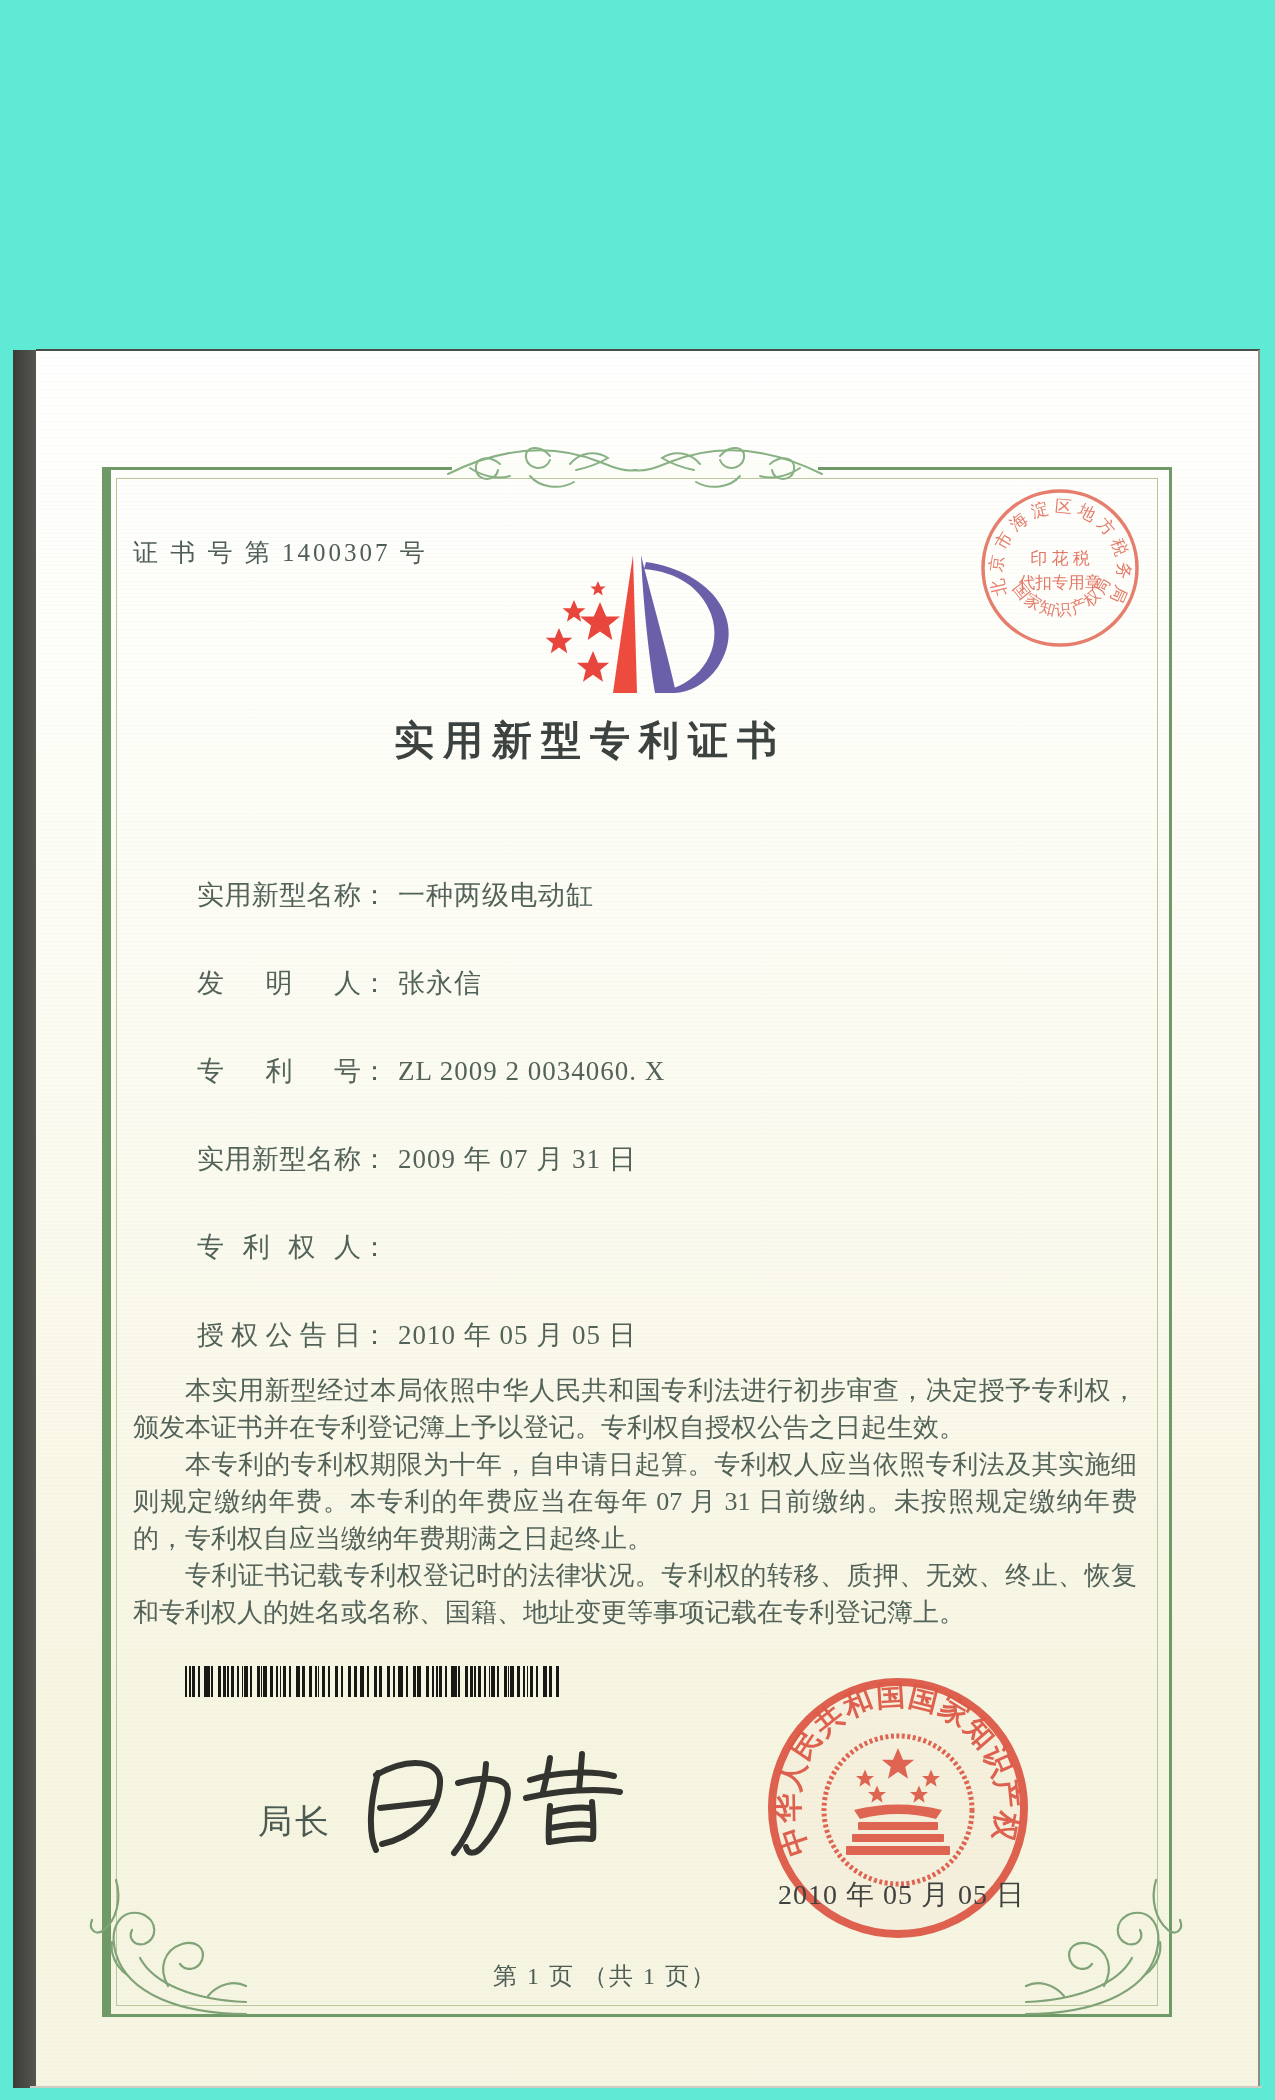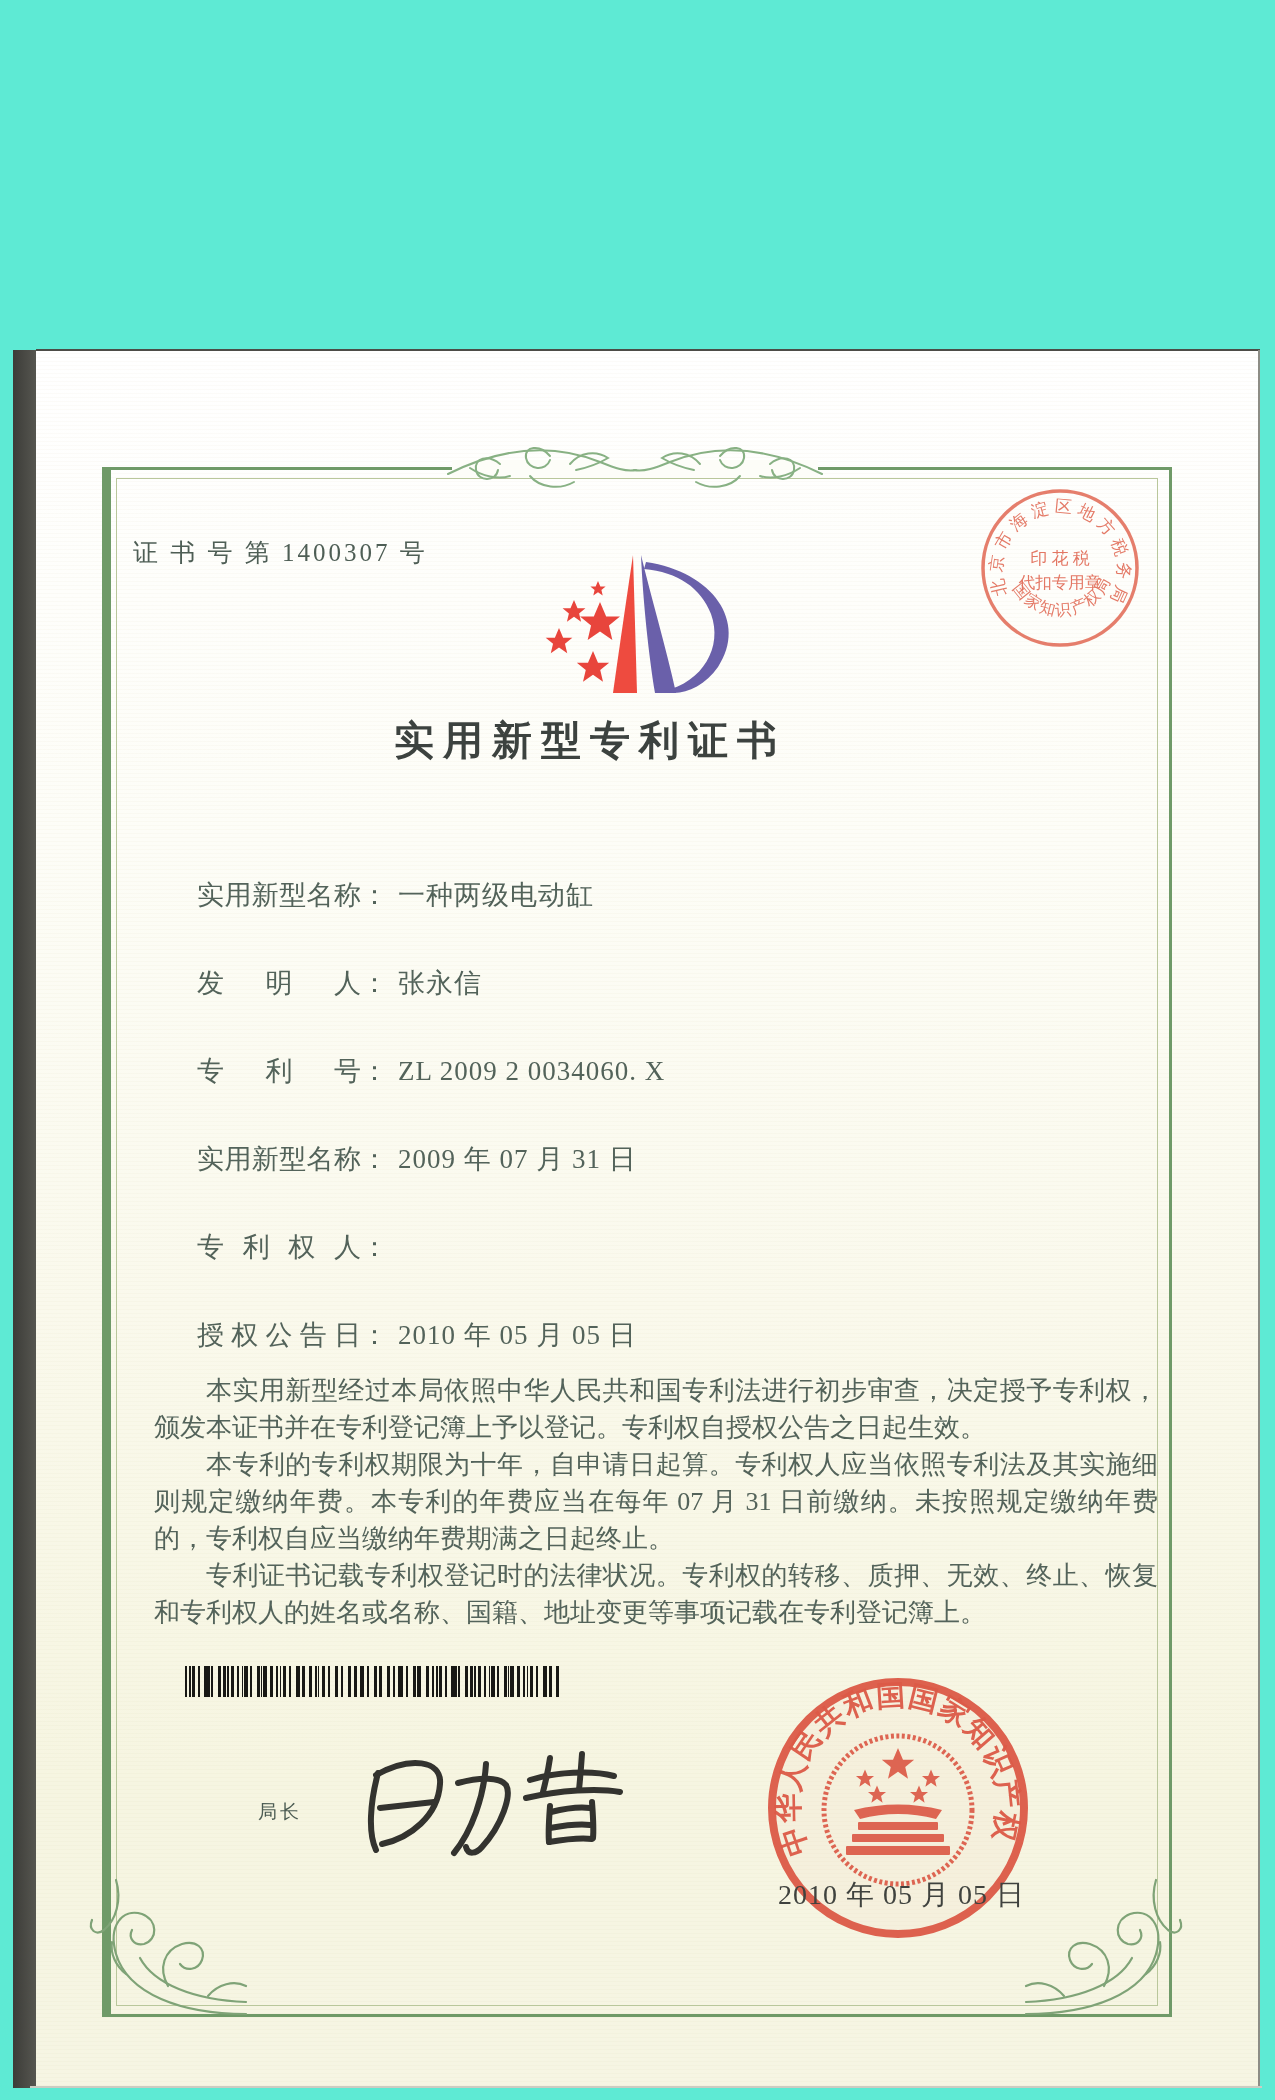--- a/index.html
+++ b/index.html
@@ -30,33 +30,33 @@
   
   .cert-no{position:absolute;left:133px;top:536px;font-size:25px;letter-spacing:3px;color:#4e5e55;}
   .title{position:absolute;left:55px;top:713px;width:1070px;text-align:center;
          font-size:40px;font-weight:bold;letter-spacing:9px;color:#3c423f;}
   .fields{position:absolute;left:173px;top:851px;width:900px;}
   .field-row{height:88px;display:flex;align-items:center;font-size:27px;color:#53635a;margin-left:24px;}
   .f-label{display:inline-block;width:164px;text-align:justify;text-align-last:justify;}
   .f-colon{margin:0 10px 0 0;}
   .f-value{letter-spacing:1px;}
   .body-text{position:absolute;left:133px;top:1372px;width:1004px;font-size:26px;
-             line-height:37px;color:#53635a;text-align:justify;margin-left:21px;}
+             line-height:37px;color:#53635a;text-align:justify;}
   .body-text p{margin:0;text-indent:2em;}
   .footer{position:absolute;left:70px;top:1960px;width:1070px;text-align:center;
           font-size:24px;letter-spacing:2px;color:#4e5e55;}
 
   
   .barcode{position:absolute;left:185px;top:1666px;width:374px;height:31px;
     background-image:
       repeating-linear-gradient(90deg,#181815 0 2px,transparent 2px 7px,#181815 7px 10px,transparent 10px 13px),
       repeating-linear-gradient(90deg,#181815 0 1px,transparent 1px 4px,#181815 4px 6px,transparent 6px 19px);}
 
   
-  .role-label{position:absolute;left:258px;top:1799px;font-size:19px;color:#4b5b52;letter-spacing:3px;}
+  .role-label{position:absolute;left:258px;top:1799px;font-size:34px;color:#4b5b52;letter-spacing:3px;}
   .signature-svg{position:absolute;left:330px;top:1738px;}
 
   
   .tax-stamp{position:absolute;left:970px;top:478px;}
   .seal{position:absolute;left:758px;top:1668px;}
   .seal-date{position:absolute;left:778px;top:1876px;width:260px;font-size:28px;
              color:#3f423e;letter-spacing:1px;z-index:6;}
   .logo{position:absolute;left:518px;top:542px;}
   svg text{font-family:"Liberation Serif","DejaVu Serif",serif;}
 </style>
@@ -232,14 +232,15 @@
       <use href="#sstar" transform="translate(119,127) scale(0.95)"></use>
       <use href="#sstar" transform="translate(161,127) scale(0.95)"></use>
       <path d="M96,142 Q140,131 184,142 L178,151 Q140,141 102,151 Z"></path>
       <rect x="100" y="154" width="80" height="8" rx="1"></rect>
       <rect x="94" y="166" width="92" height="8" rx="1"></rect>
       <rect x="88" y="178" width="104" height="9" rx="1"></rect>
     </g>
   </svg>
   <div class="seal-date">2010 年 05 月 05 日</div>
 
+  <div class="footer">第 1 页 （共 1 页）</div>
 
 </div>
 
 </body></html>

